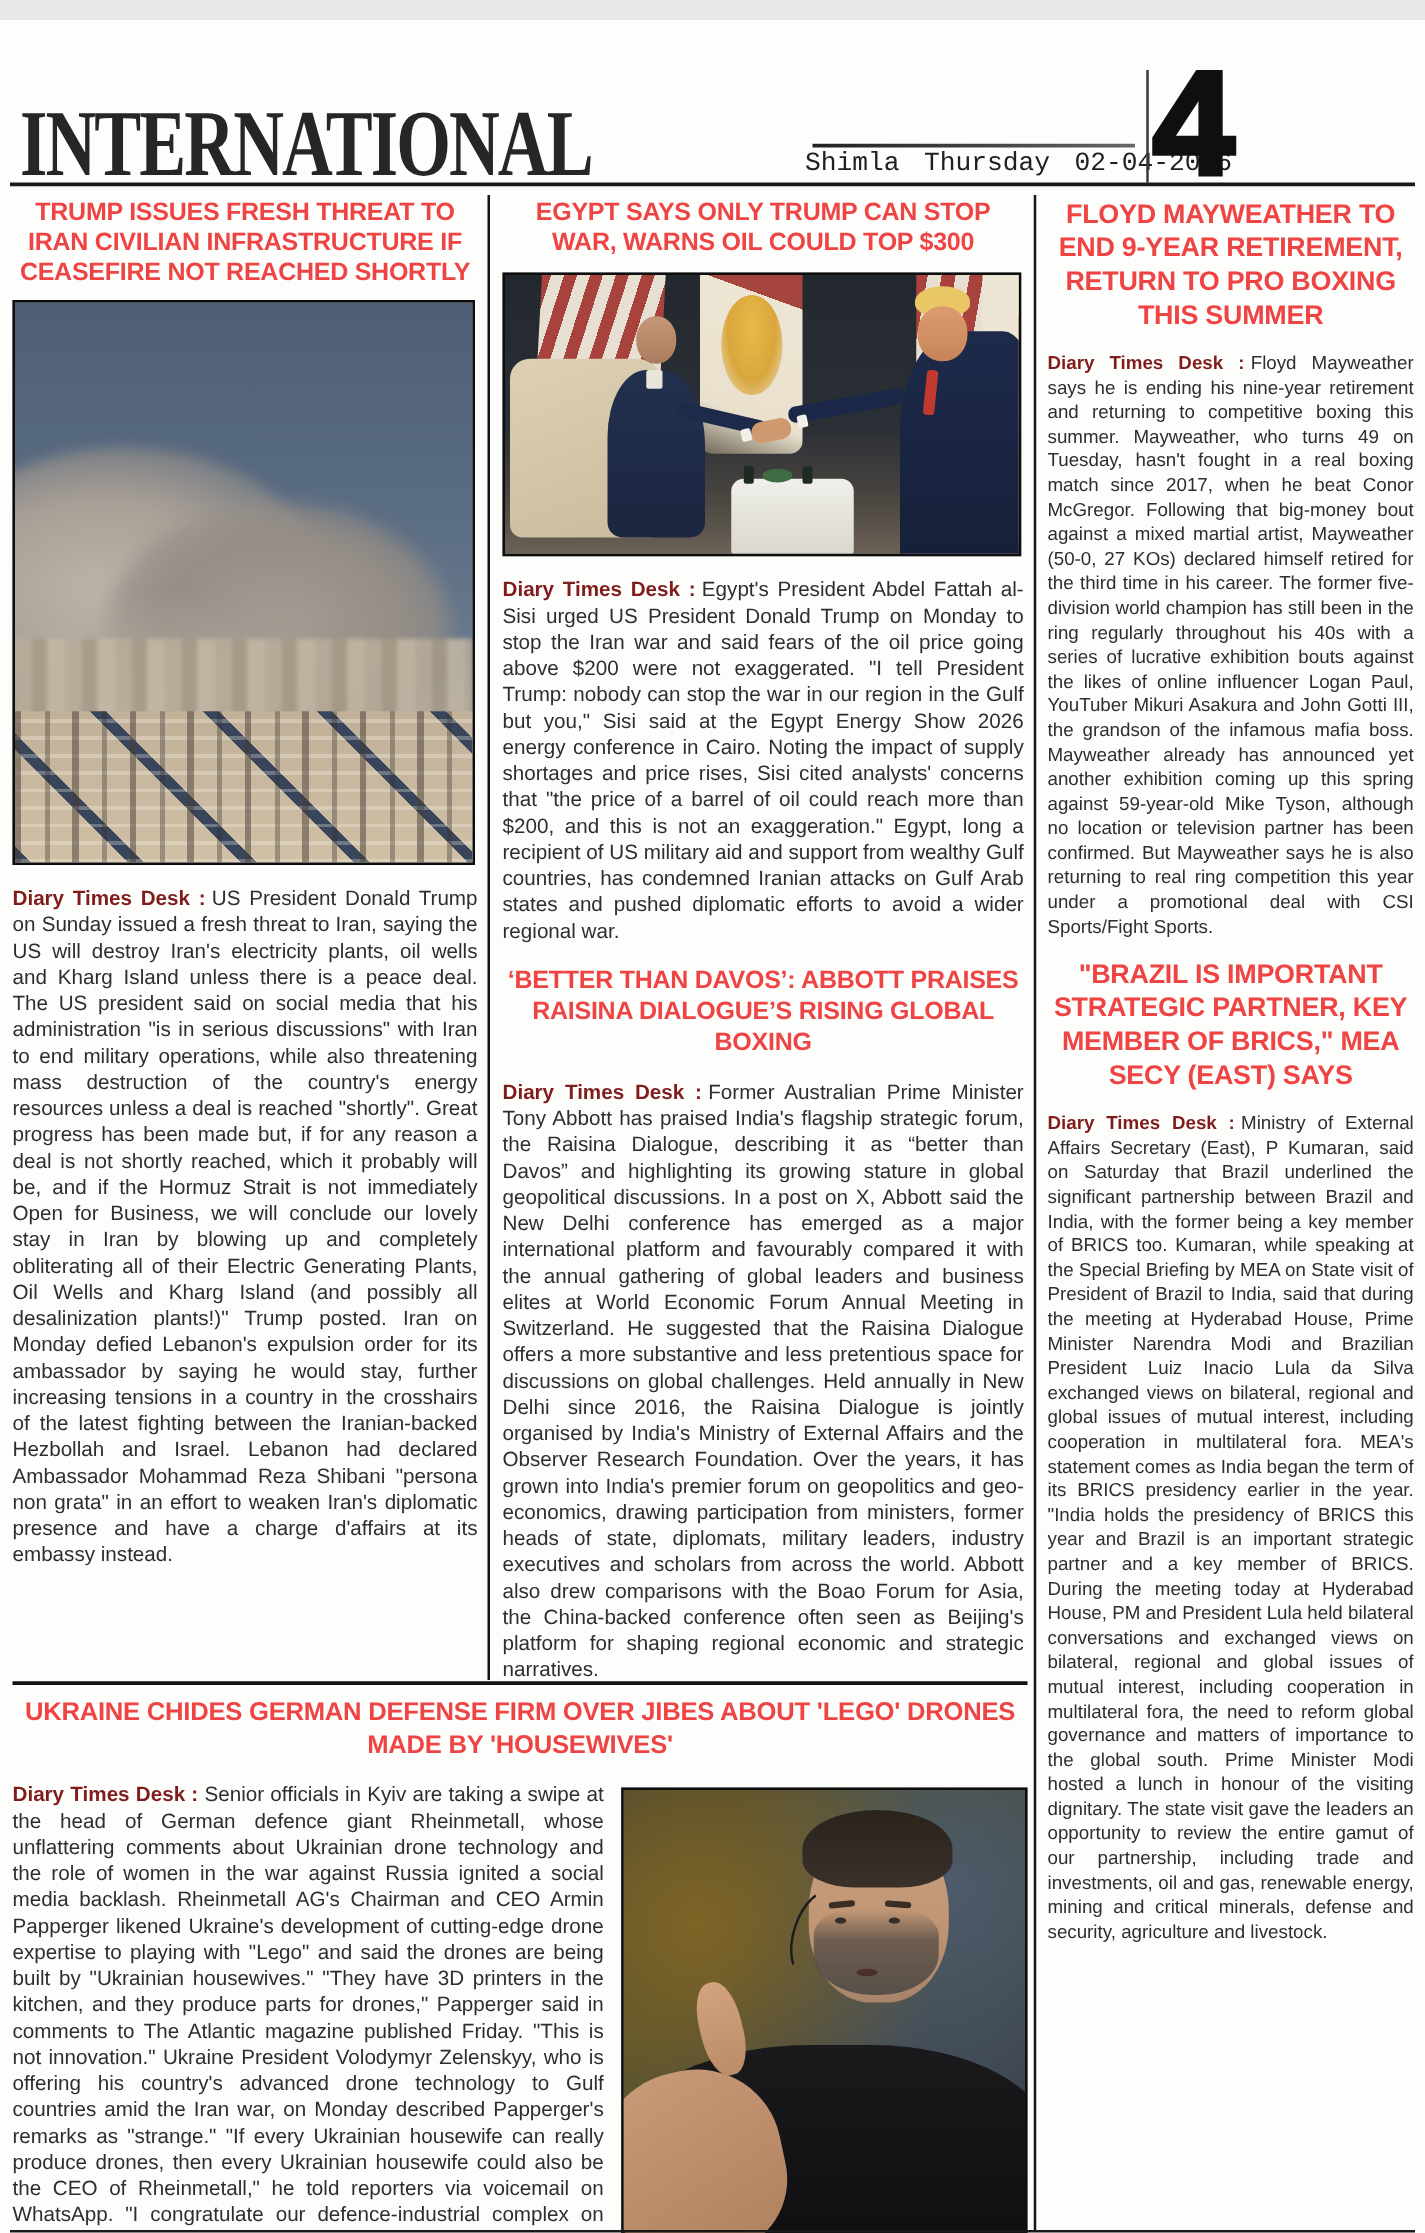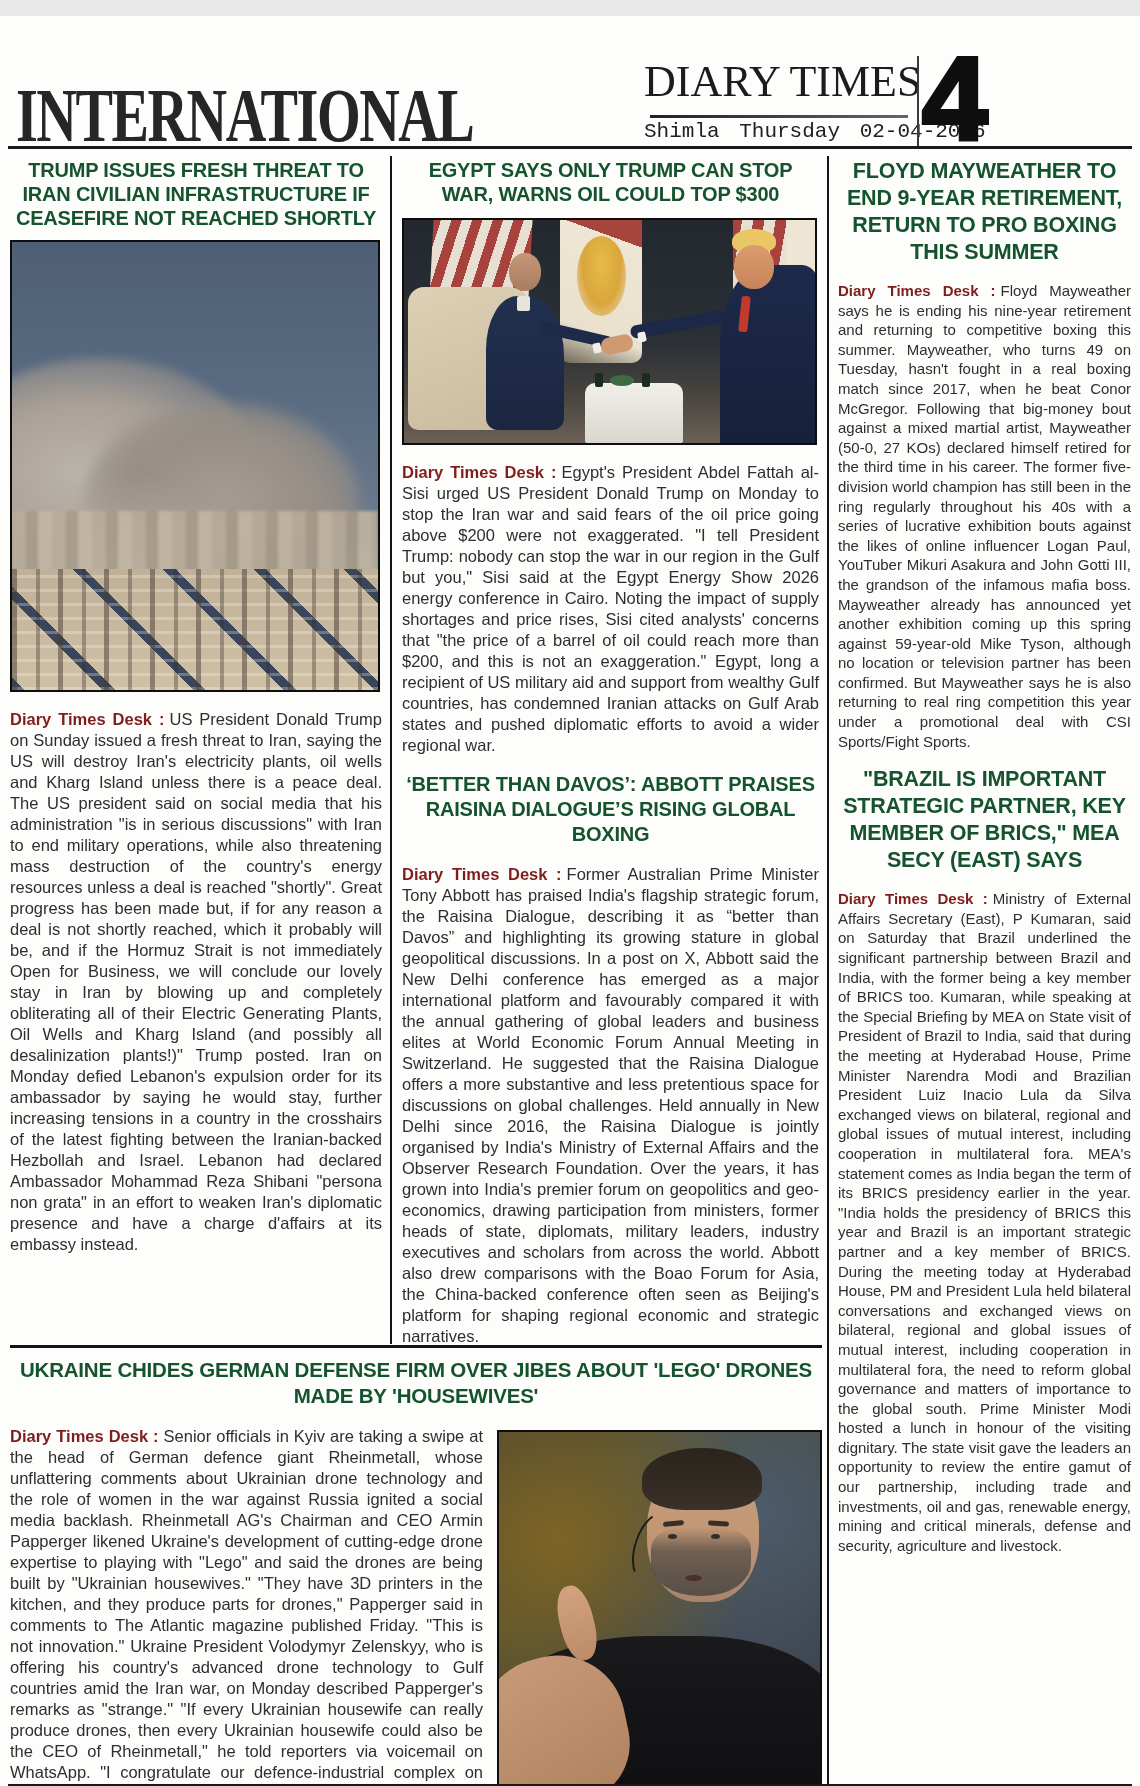--- a/index.html
+++ b/index.html
@@ -23,21 +23,21 @@
 
   
   .col{position:absolute;top:141px;}
   #col1{left:10px;width:372px;}
   #col2{left:402px;width:417px;}
   #col3{left:838px;width:293px;height:1628px;overflow:hidden;}
   .vdiv{position:absolute;width:2px;background:#151515;}
   #vdiv1{left:390px;top:140px;height:1188px;}
   #vdiv2{left:827px;top:140px;height:1628px;}
 
-  .headline{font-weight:bold;text-align:center;color:#14532d;letter-spacing:-.2px;}
+  .headline{font-weight:bold;text-align:center;color:#ef4444;letter-spacing:-.2px;}
   #col1 .headline{font-size:20px;line-height:24px;margin:1px 2px 10px;}
   #col2 .headline{font-size:20px;line-height:24px;margin:1px 6px 12px;}
   #col2 .headline-2{font-size:20px;line-height:25px;margin:13px 2px 10px;}
   #col3 .headline{font-size:21.5px;line-height:27px;margin:1px 0 10px;}
   #col3 .headline-2{font-size:21.5px;line-height:27px;margin:15px 0 10px;}
 
   .story{font-size:16.5px;line-height:21px;text-align:justify;color:#2e2e2e;}
   .story b{color:#7f1d1d;margin-right:5px;}
   #col3 .story{font-size:15px;line-height:19.6px;}
 
@@ -136,21 +136,20 @@
     background:linear-gradient(160deg,#c99b78,#b0815f);transform:rotate(-12deg);}
   .p3-thumb{position:absolute;left:19%;bottom:36%;width:34px;height:76px;border-radius:45%;
     background:linear-gradient(180deg,#d2a37e,#bb8c67);transform:rotate(-14deg);}
 </style>
 </head>
 <body>
 
 <div class="page">
 
   <div class="section-title">INTERNATIONAL</div>
-  <div class="paper-name">DIARY TIMES</div>
   <div class="paper-underline"></div>
   <div class="dateline">Shimla  Thursday  02-04-2026</div>
   <div class="mast-divider"></div>
   <div class="page-number">4</div>
   <div class="header-rule"></div>
 
   <div class="vdiv" id="vdiv1"></div>
   <div class="vdiv" id="vdiv2"></div>
 
   <div class="col" id="col1">

